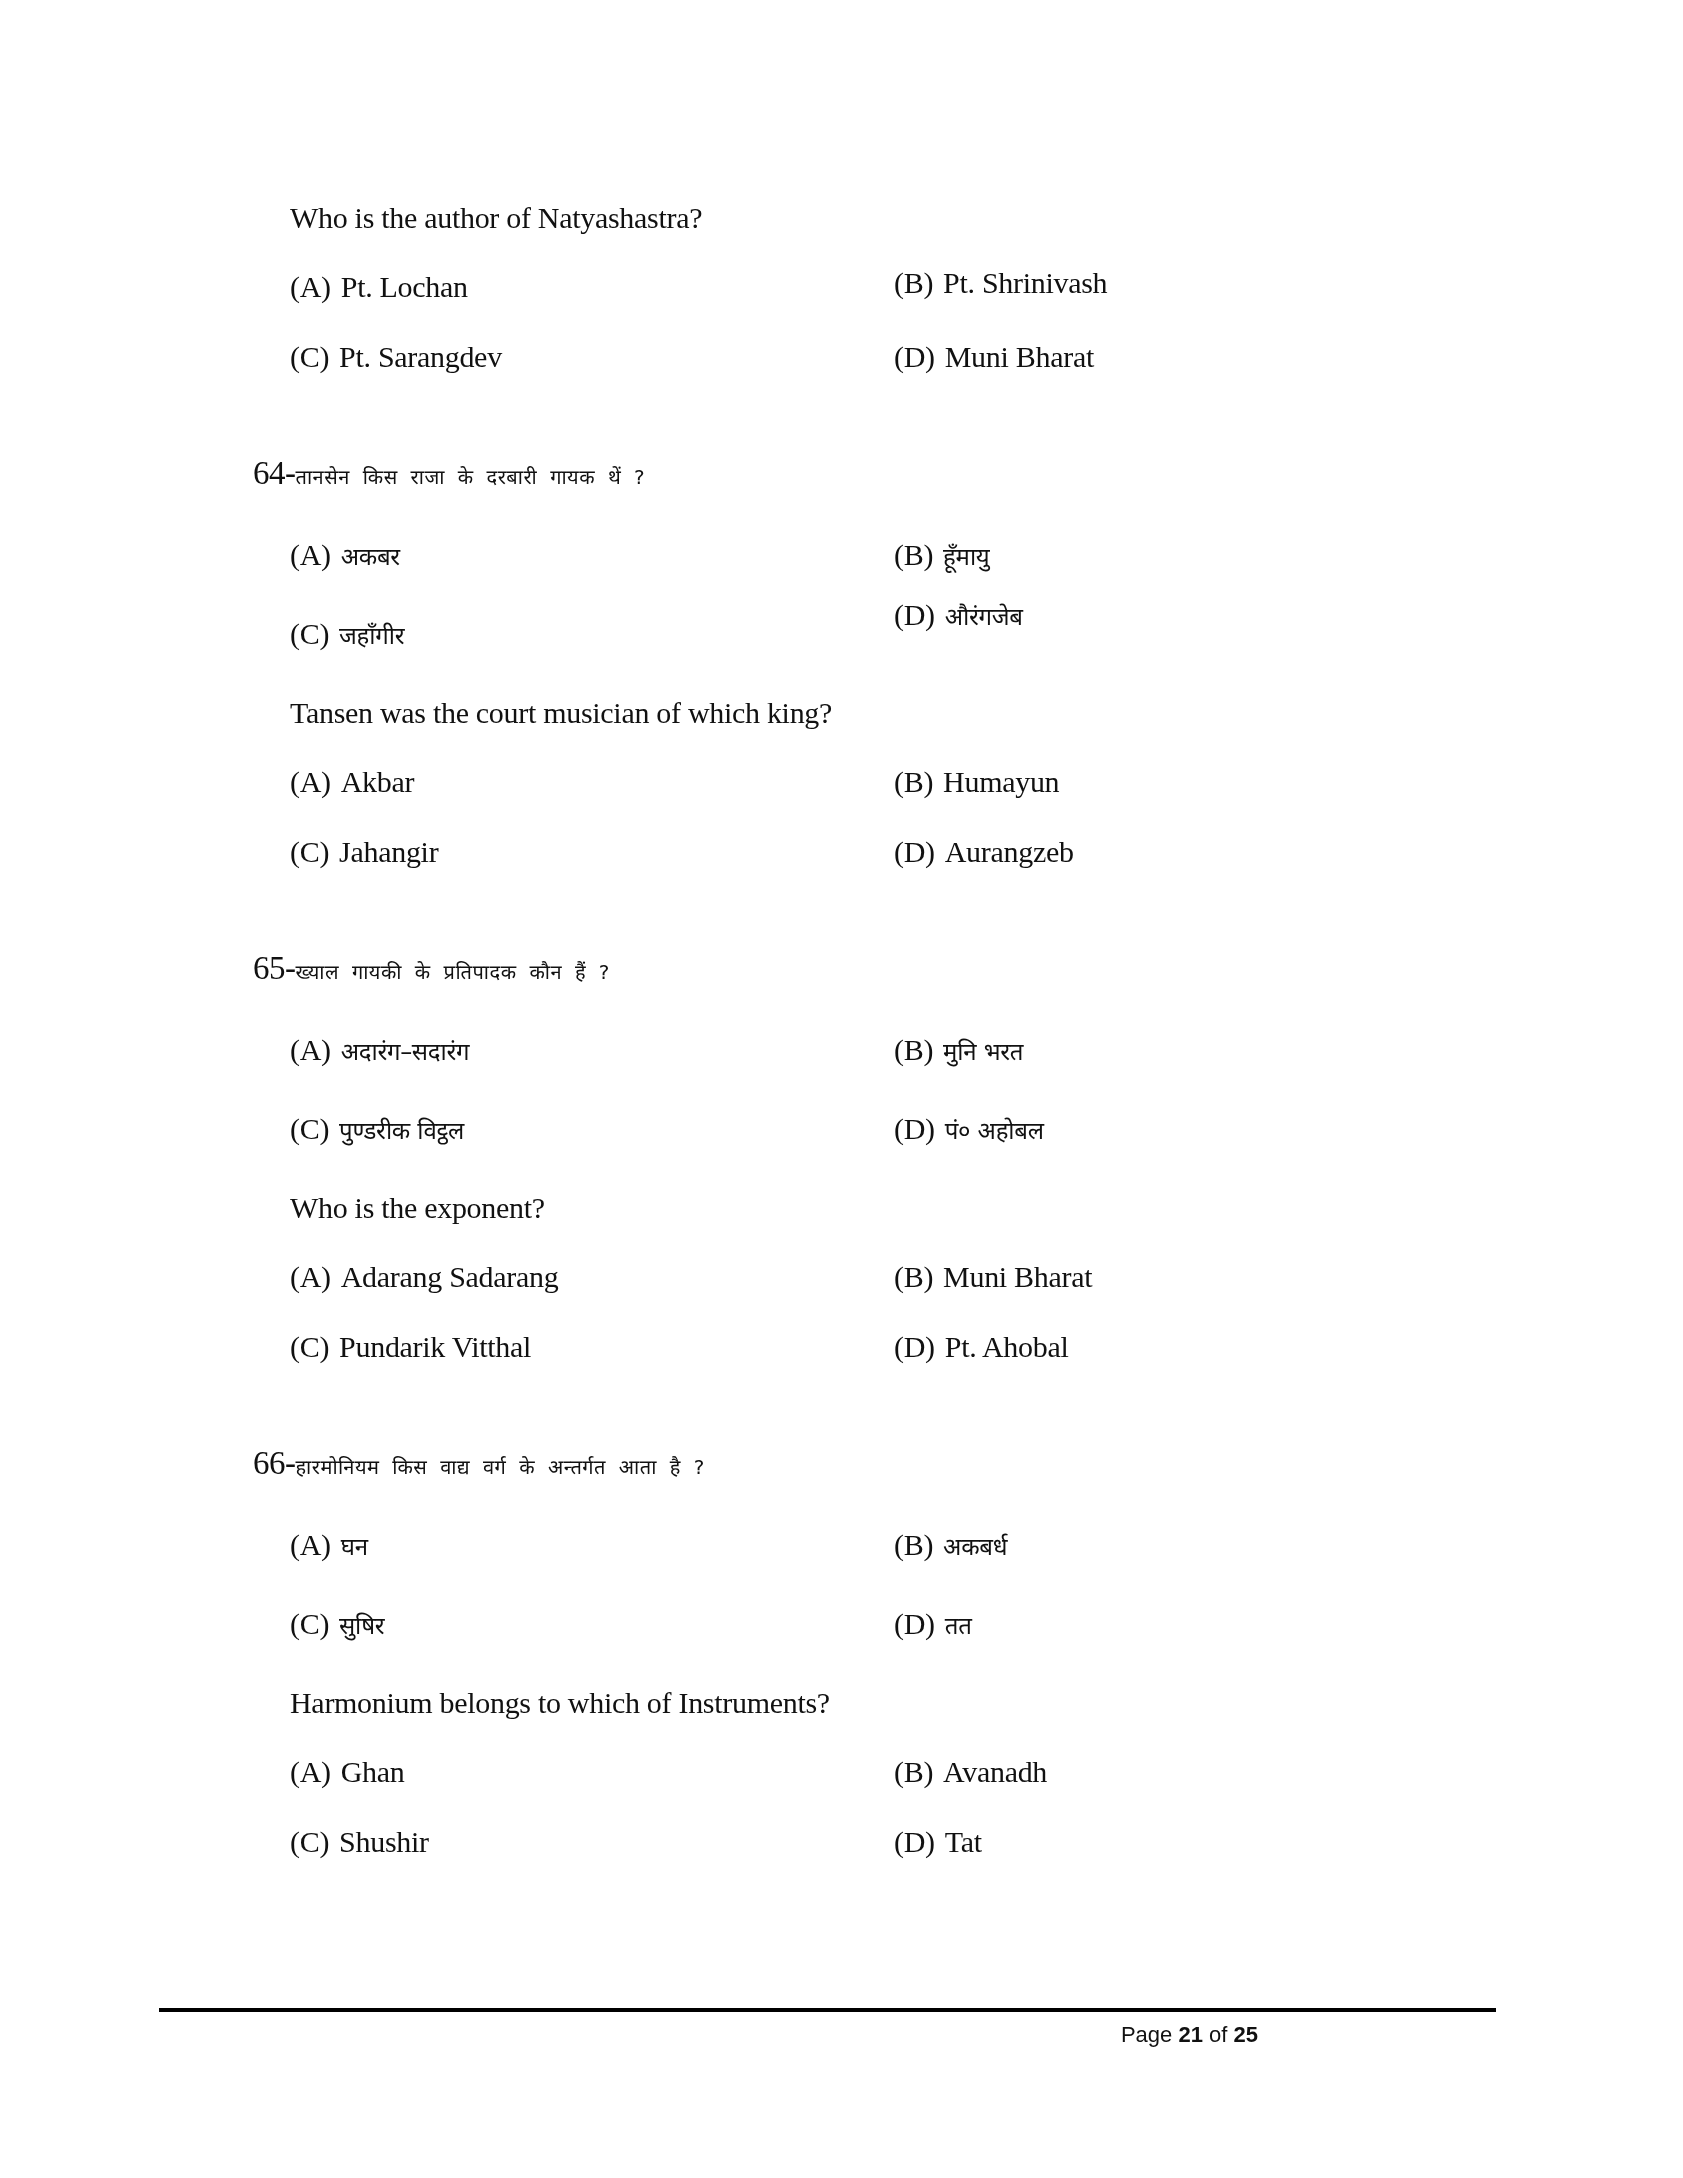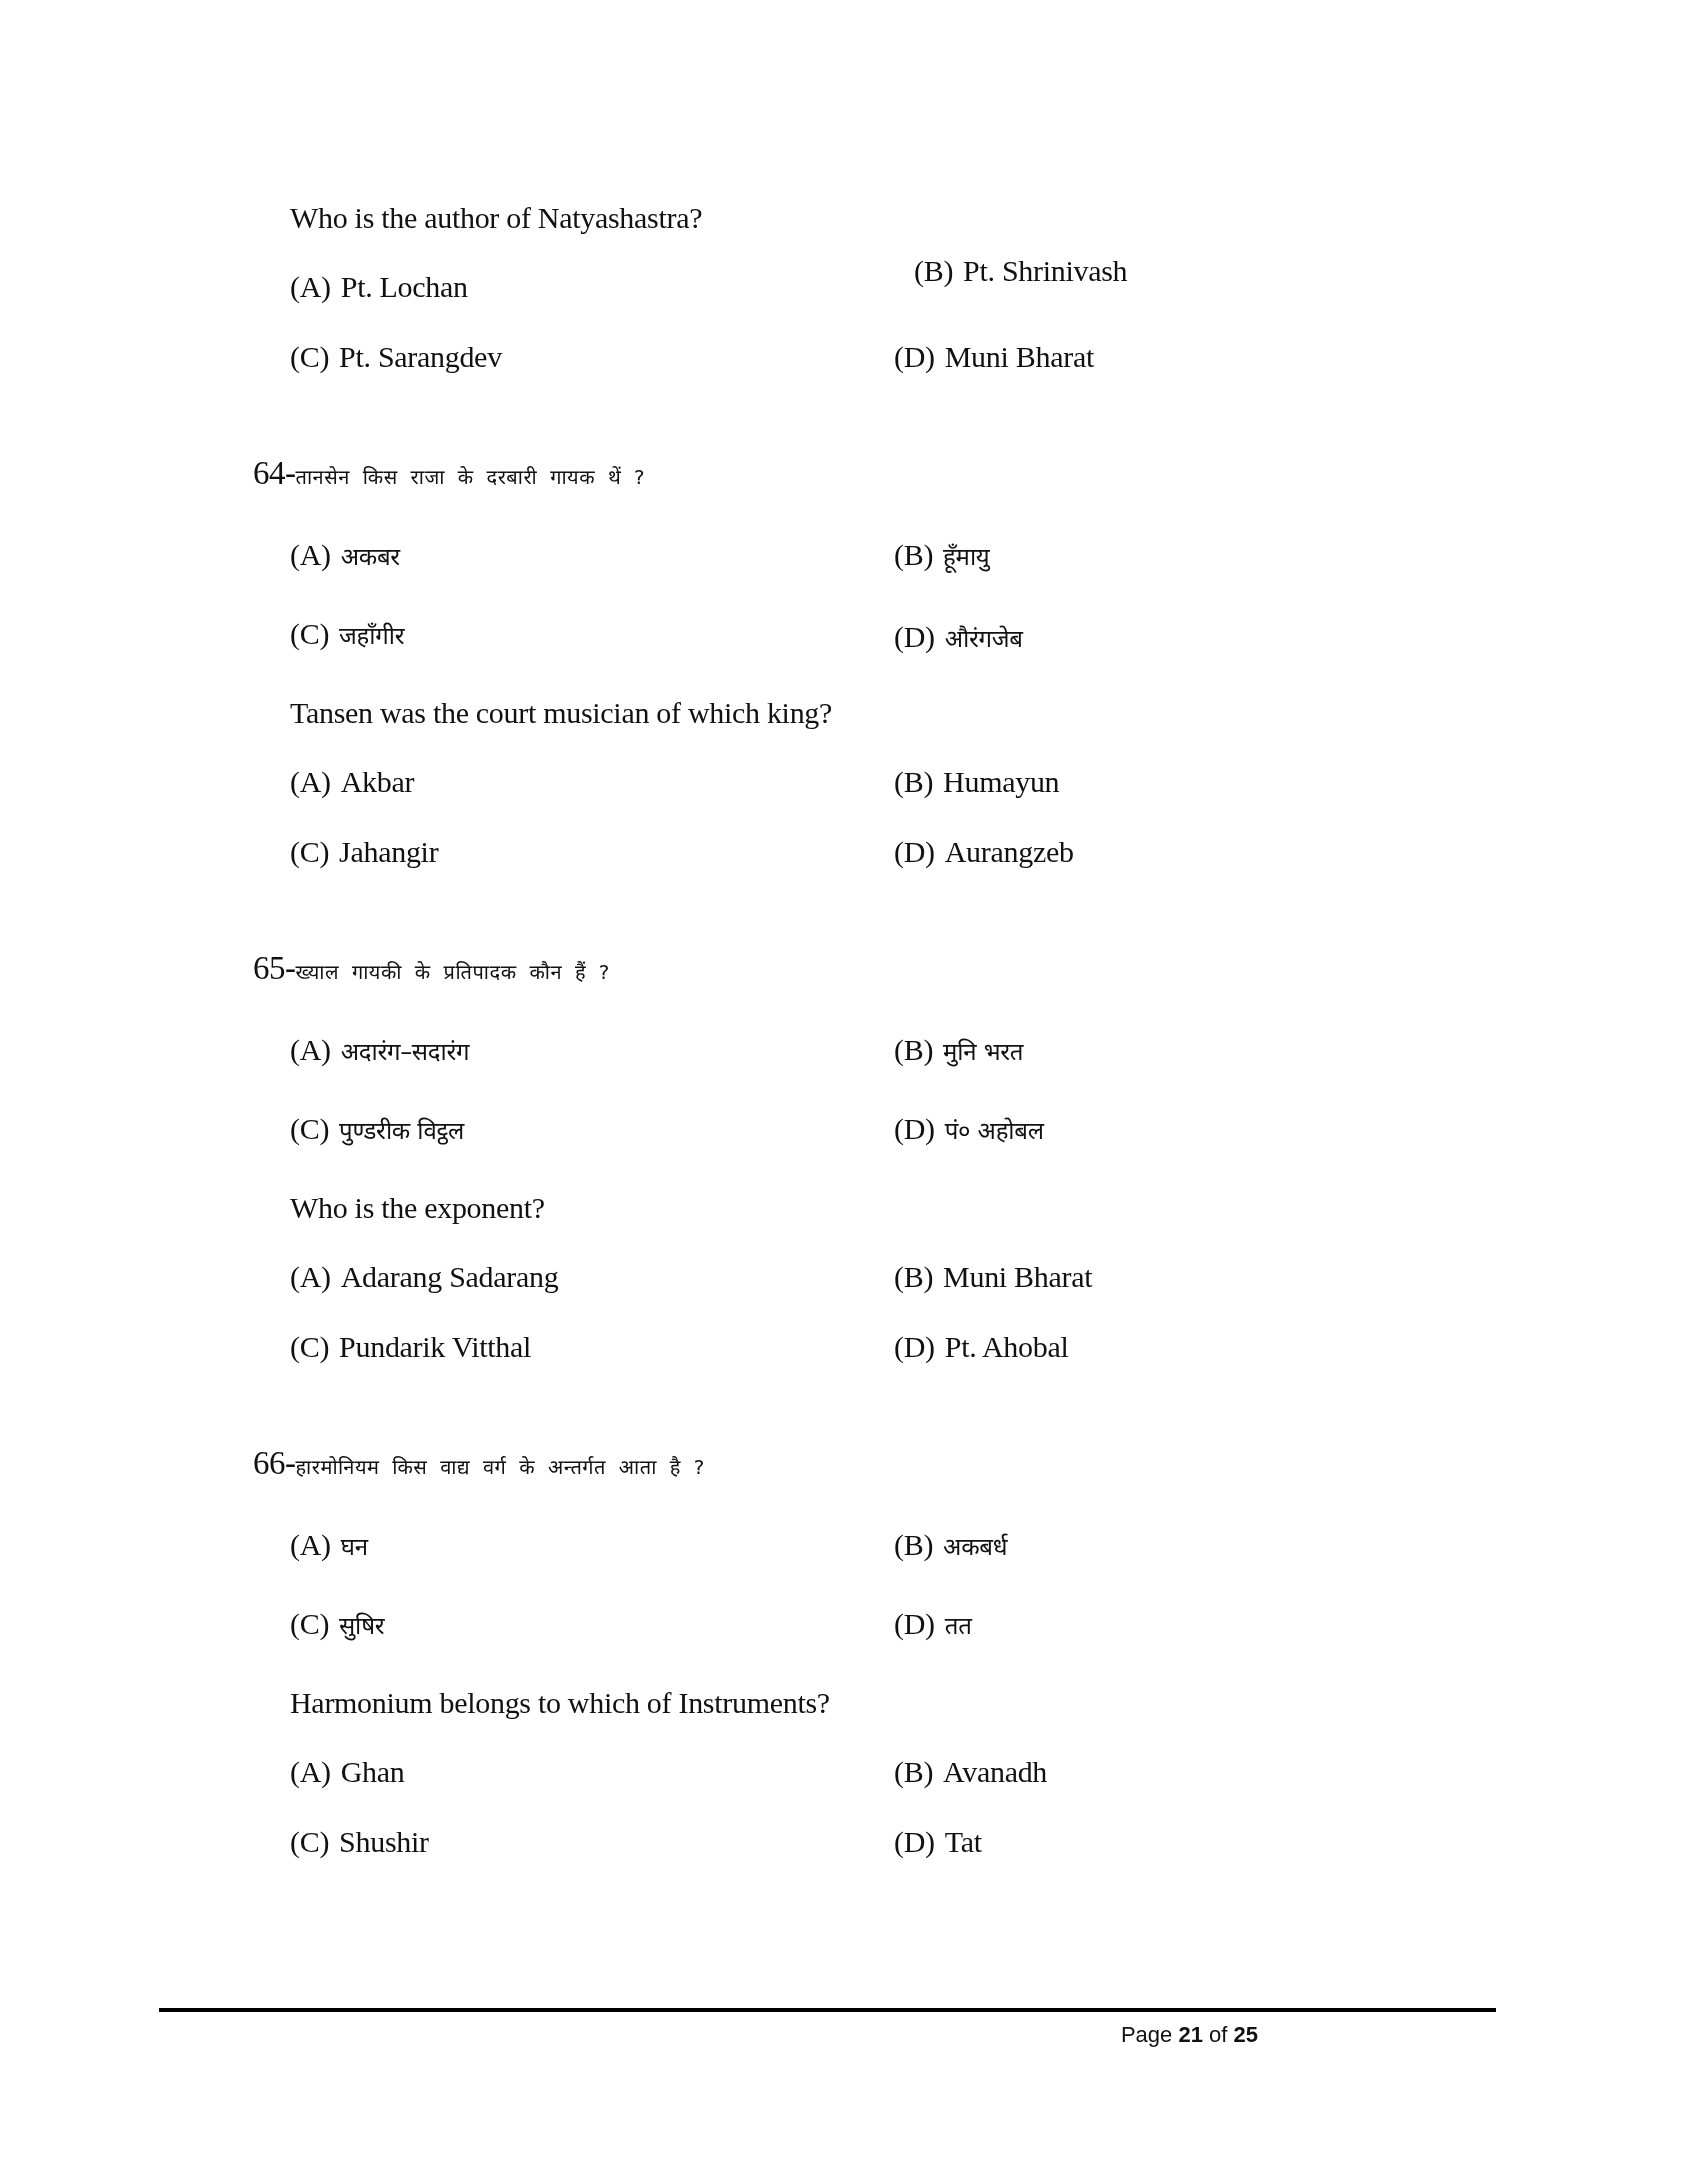--- a/index.html
+++ b/index.html
@@ -79,21 +79,21 @@
 <body>
 
 <div class="page">
 
   <section>
     <div class="line q-en" style="top:203px;">Who is the author of Natyashastra?</div>
 
     <div class="line opt left" style="top:272px;">
       <span class="lbl">(A)</span><span class="val">Pt. Lochan</span>
     </div>
-    <div class="line opt right" style="top:256px;margin-left:20px;">
+    <div class="line opt right" style="top:268px;">
       <span class="lbl">(B)</span><span class="val">Pt. Shrinivash</span>
     </div>
     <div class="line opt left" style="top:342px;">
       <span class="lbl">(C)</span><span class="val">Pt. Sarangdev</span>
     </div>
     <div class="line opt right" style="top:342px;">
       <span class="lbl">(D)</span><span class="val">Muni Bharat</span>
     </div>
   </section>
 
@@ -104,21 +104,21 @@
 
     <div class="line opt left hi" style="top:540px;">
       <span class="lbl">(A)</span><span class="val">अकबर</span>
     </div>
     <div class="line opt right hi" style="top:540px;">
       <span class="lbl">(B)</span><span class="val">हूँमायु</span>
     </div>
     <div class="line opt left hi" style="top:619px;">
       <span class="lbl">(C)</span><span class="val">जहाँगीर</span>
     </div>
-    <div class="line opt right hi" style="top:622px;">
+    <div class="line opt right hi" style="top:600px;">
       <span class="lbl">(D)</span><span class="val">औरंगजेब</span>
     </div>
 
     <div class="line q-en" style="top:698px;">Tansen was the court musician of which king?</div>
 
     <div class="line opt left" style="top:767px;">
       <span class="lbl">(A)</span><span class="val">Akbar</span>
     </div>
     <div class="line opt right" style="top:767px;">
       <span class="lbl">(B)</span><span class="val">Humayun</span>

